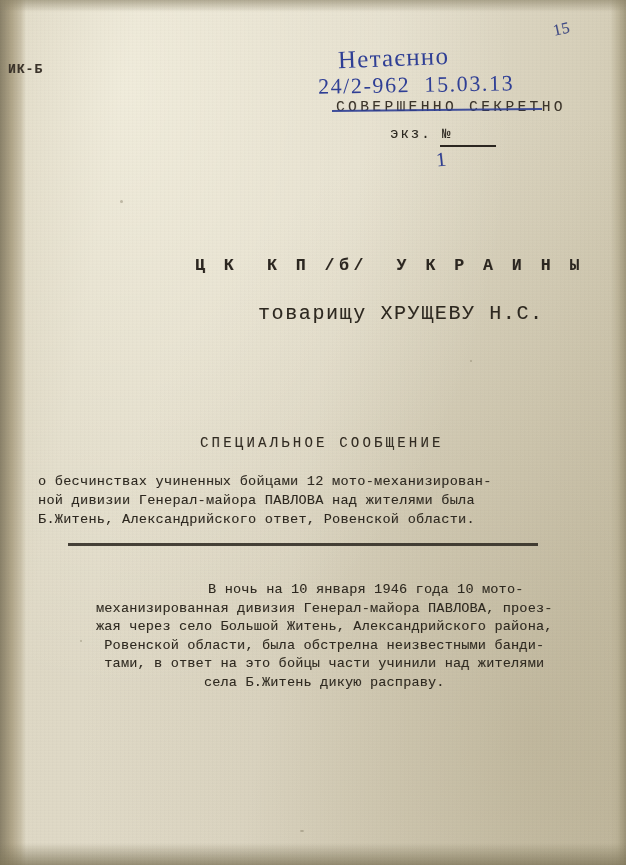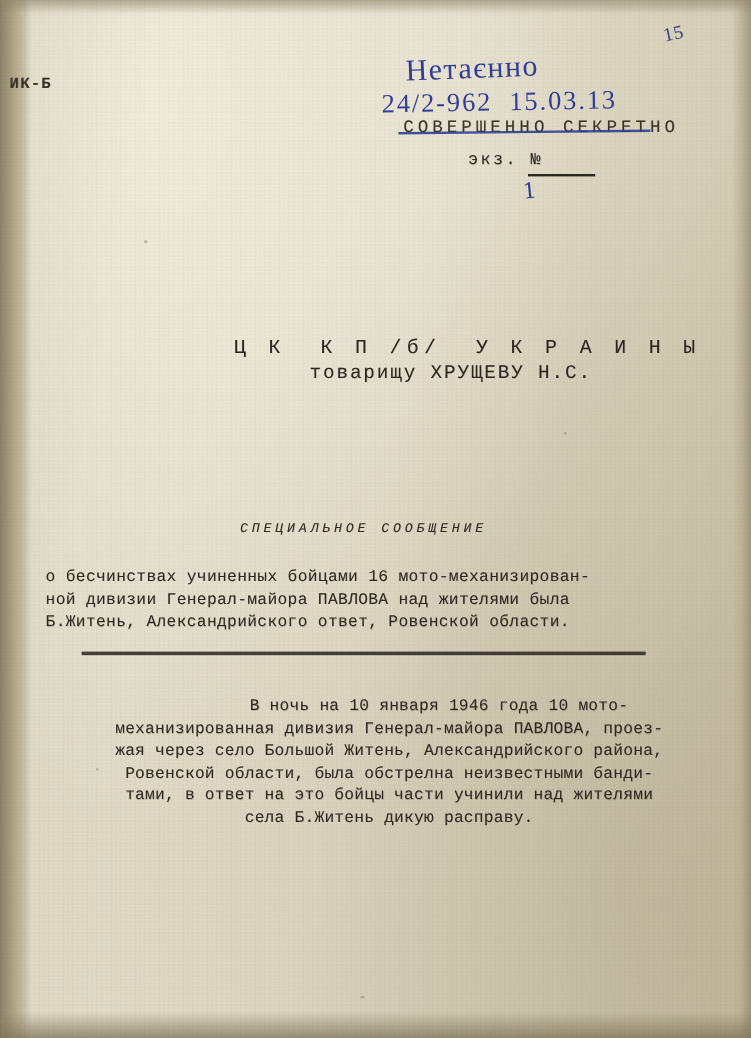--- a/index.html
+++ b/index.html
@@ -129,36 +129,34 @@
     left: 436px; top: 148px;
     font-family: "Liberation Serif", serif;
     font-size: 20px;
     color: #2f3f96;
     transform: rotate(-6deg);
   }
   .addressee-main {
     left: 195px; top: 256px;
     font-size: 16.5px;
     letter-spacing: 4.5px;
-    font-weight: normal;
+    font-weight: bold;
     color: #2b2620;
-    margin-top: 24px;
   }
   .addressee-sub {
     left: 258px; top: 302px;
-    font-size: 16px;
+    font-size: 20px;
     letter-spacing: 1.6px;
     color: #2d2820;
   }
   .doc-kind {
     left: 200px; top: 435px;
-    font-size: 11px;
+    font-size: 14px;
     letter-spacing: 3.2px;
     color: #312b22;
-    font-style: italic;
   }
   .subject {
     left: 38px; top: 472px;
     font-size: 13.5px;
     line-height: 19px;
     letter-spacing: 0.3px;
     color: #2d2820;
   }
   .rule {
     position: absolute;
@@ -206,21 +204,21 @@
 
   <div class="typed ekz">экз. №</div>
   <div class="ekz-underline"></div>
   <div class="typed ekz-num">1</div>
 
   <div class="typed addressee-main">Ц К  К П /б/  У К Р А И Н Ы</div>
   <div class="typed addressee-sub">товарищу ХРУЩЕВУ Н.С.</div>
 
   <div class="typed doc-kind">СПЕЦИАЛЬНОЕ СООБЩЕНИЕ</div>
 
-  <div class="typed subject"><span>о бесчинствах учиненных бойцами 16 мото-механизирован-</span>
+  <div class="typed subject"><span>о бесчинствах учиненных бойцами 12 мото-механизирован-</span>
 <span>ной дивизии Генерал-майора ПАВЛОВА над жителями была</span>
 <span>Б.Житень, Александрийского ответ, Ровенской области.</span></div>
 
   <div class="rule"></div>
 
   <div class="typed body-p p1"><span>          В ночь на 10 января 1946 года 10 мото-</span>
 <span>механизированная дивизия Генерал-майора ПАВЛОВА, проез-</span>
 <span>жая через село Большой Житень, Александрийского района,</span>
 <span>Ровенской области, была обстрелна неизвестными банди-</span>
 <span>тами, в ответ на это бойцы части учинили над жителями</span>

